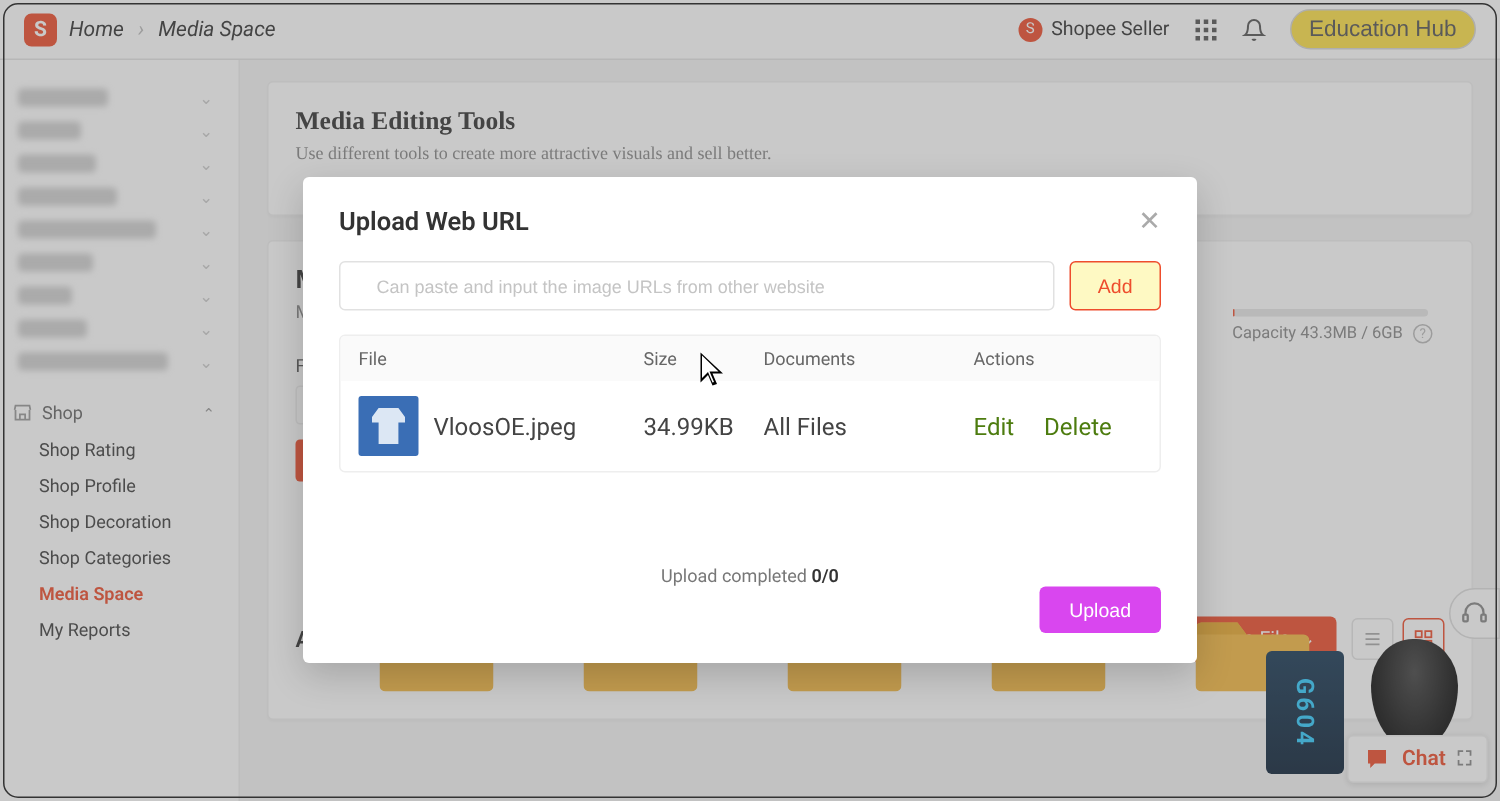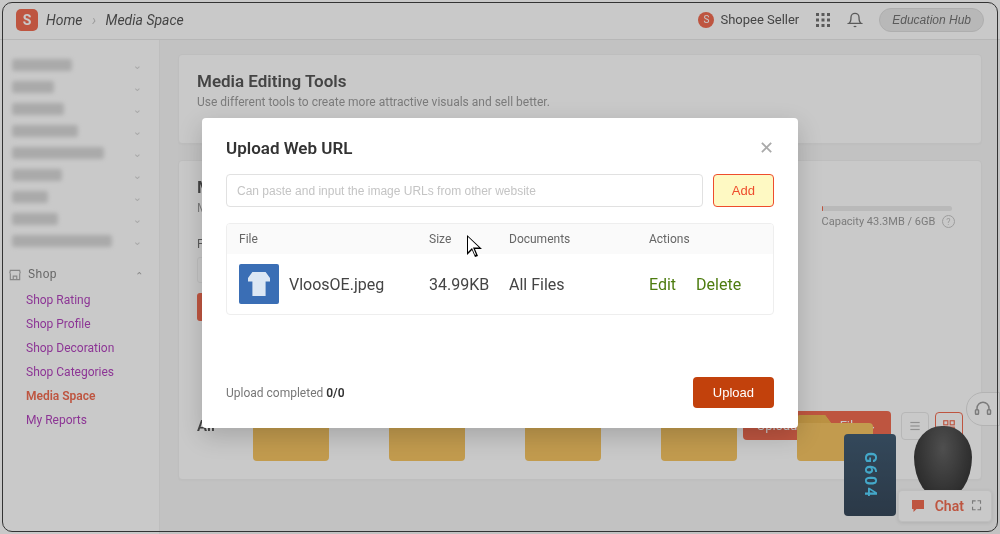--- a/index.html
+++ b/index.html
@@ -21,22 +21,22 @@
     color:#fff; font-weight:700; display:flex; align-items:center; justify-content:center;
     font-size:14px;
   }
   .crumb { margin-left:8px; color:#333; font-size:14px;font-style:italic; }
   .crumb .sep { margin:0 6px; color:#bbb; }
   .hdr-right { margin-left:auto; display:flex; align-items:center; gap:16px; }
   .seller-badge { display:flex; align-items:center; gap:6px; color:#333; font-size:13px;}
   .seller-circle { width:16px; height:16px; border-radius:50%; background:#ee4d2d; display:flex;align-items:center;justify-content:center;color:#fff;font-size:10px;}
   .grid-icon svg, .bell-icon svg { display:block;}
   .edu-btn {
-    border:1px solid #d6d6d6; background:#e5e5e5; border-radius:14px;
-    padding:4px 12px; font-size:12px; color:#555;font-style:italic;
+    border:1px solid #d6d6d6; background:#fde047; border-radius:14px;
+    padding:4px 12px; font-size:15px; color:#555;
   }
   
   .sidebar {
     position:absolute; left:0; top:40px; bottom:0; width:160px;
     background:#fff; border-right:1px solid #eee;
     padding:10px 0; font-size:12px;
   }
   .sb-blurgroup { padding-left:12px; }
   .sb-blur {
     height:14px; margin:8px 0; border-radius:3px;
@@ -44,21 +44,21 @@
   }
   .sb-blur.row { display:flex; align-items:center; justify-content:space-between; width:130px; filter:none; background:none; }
   .sb-blur.row .bar { height:12px; background:#d0d0d0; border-radius:3px; filter:blur(2px);}
   .sb-blur.row .chev { color:#ccc; font-size:11px; filter:none;}
   .sb-shop-head {
     display:flex; align-items:center; justify-content:space-between;
     padding:6px 16px 6px 8px; color:#666; margin-top:14px;
   }
   .sb-shop-head .chev { transform:rotate(180deg); font-size:10px; color:#999;}
   .sb-items { padding-left:26px;}
-  .sb-item { padding:5px 0; color:#a21caf; font-size:12px; }
+  .sb-item { padding:5px 0; color:#404040; font-size:12px; }
   .sb-item.active { color:#ee4d2d; font-weight:600;}
   
   .main {
     position:absolute; left:160px; right:0; top:40px; bottom:0;
     padding:14px 18px; overflow:hidden;
   }
   .panel {
     background:#fff; border:1px solid #eee; border-radius:4px;
     box-shadow:0 1px 2px rgba(0,0,0,.03);
     margin-bottom:16px; padding:16px 18px;
@@ -100,21 +100,21 @@
     padding:20px 24px;
   }
   .modal-head {
     display:flex; align-items:center; justify-content:space-between;
     margin-bottom:16px;
   }
   .modal-title { font-size:17px; font-weight:600; color:#333;}
   .close-x { color:#aaa; font-size:18px; cursor:pointer; line-height:1;}
   .url-row { display:flex; gap:10px; margin-bottom:16px;}
   .url-input {
-    flex:1; border:1px solid #e1e1e1; border-radius:4px; padding:8px 10px;
+    flex:1; border:1px solid #e1e1e1; border-radius:4px; padding:8px 24px;
     font-size:12px; color:#333;
   }
   .url-input::placeholder{color:#c4c4c4;}
   .add-btn {
     border:1px solid #ee4d2d; color:#ee4d2d; background:#fef9c3;
     padding:8px 18px; border-radius:4px; font-size:13px;
   }
   .tbl {
     border:1px solid #eee; border-radius:4px; overflow:hidden;
   }
@@ -128,31 +128,31 @@
   .thumb {
     width:40px; height:40px; background:#3a6eb5; border-radius:2px;
     display:flex; align-items:center; justify-content:center; position:relative;
   }
   .thumb::after{
     content:""; position:absolute; width:22px; height:24px; background:#dce7f4;
     clip-path:polygon(20% 0,80% 0,100% 25%,100% 40%,80% 40%,80% 100%,20% 100%,20% 40%,0 40%,0 25%);
   }
   .actions a { color:#4d7c0f; text-decoration:none; margin-right:16px;}
   .modal-foot {
-    display:flex; align-items:center; margin-top:62px;
+    display:flex; align-items:center; margin-top:62px;flex-direction:column;
   }
   .upload-status { font-size:12px; color:#777;}
   .upload-status b{color:#333; font-weight:600;}
   .foot-btns { margin-left:auto; display:flex; gap:10px;}
   .btn-close {
     border:1px solid #e1e1e1; background:#fff; padding:8px 18px;
     border-radius:4px; font-size:13px; color:#444;
   }
   .btn-upload {
-    border:none; background:#c2410c; color:#fff; padding:8px 20px;
+    border:none; background:#d946ef; color:#fff; padding:8px 20px;
     border-radius:4px; font-size:13px;margin-left:32px;
   }
   
   .headset-btn {
     position:absolute; right:0px; top:392px; width:34px; height:34px;
     background:#fff; border:1px solid #ddd; border-radius:50% 0 0 50%;
     display:flex; align-items:center; justify-content:center; color:#888;
   }
   .chat-widget {
     position:absolute; right:8px; bottom:12px;
@@ -248,42 +248,42 @@
     <div class="sb-blur row">
         <span class="bar" style="width:46px"></span>
         <span class="chev">⌄</span>
       </div>
     <div class="sb-blur row">
         <span class="bar" style="width:100px"></span>
         <span class="chev">⌄</span>
       </div>
   </div>
   <div class="sb-shop-head">
-    <span style="display:flex;align-items:center;gap:6px;font-family:Liberation Mono, monospace;">
+    <span style="display:flex;align-items:center;gap:6px;">
       <svg width="14" height="14" viewBox="0 0 24 24" fill="none" stroke="#999" stroke-width="2">
           <path d="M3 9l1-5h16l1 5"></path>
           <path d="M4 9v11h16V9"></path>
           <path d="M9 20v-6h6v6"></path>
         </svg>
       <span>Shop</span>
     </span>
     <span class="chev">⌄</span>
   </div>
   <div class="sb-items">
     <div class="sb-item">Shop Rating</div>
     <div class="sb-item">Shop Profile</div>
     <div class="sb-item">Shop Decoration</div>
     <div class="sb-item">Shop Categories</div>
     <div class="sb-item active">Media Space</div>
     <div class="sb-item">My Reports</div>
   </div>
 </div>
 
 <div class="main">
-  <div class="panel" style="height:90px;">
+  <div class="panel" style="height:90px;font-family:Liberation Serif, serif;">
     <div class="tools-title">Media Editing Tools</div>
     <div class="tools-sub">Use different tools to create more attractive visuals and sell better.</div>
   </div>
 
   <div class="panel" style="position:relative;height:320px;">
     <div style="font-size:17px;font-weight:600">M</div>
     <div style="font-size:12px;color:#888;margin-top:4px">Ma</div>
     <div class="capacity">
       <div class="bar"></div>
       <span>Capacity 43.3MB / 6GB</span>

